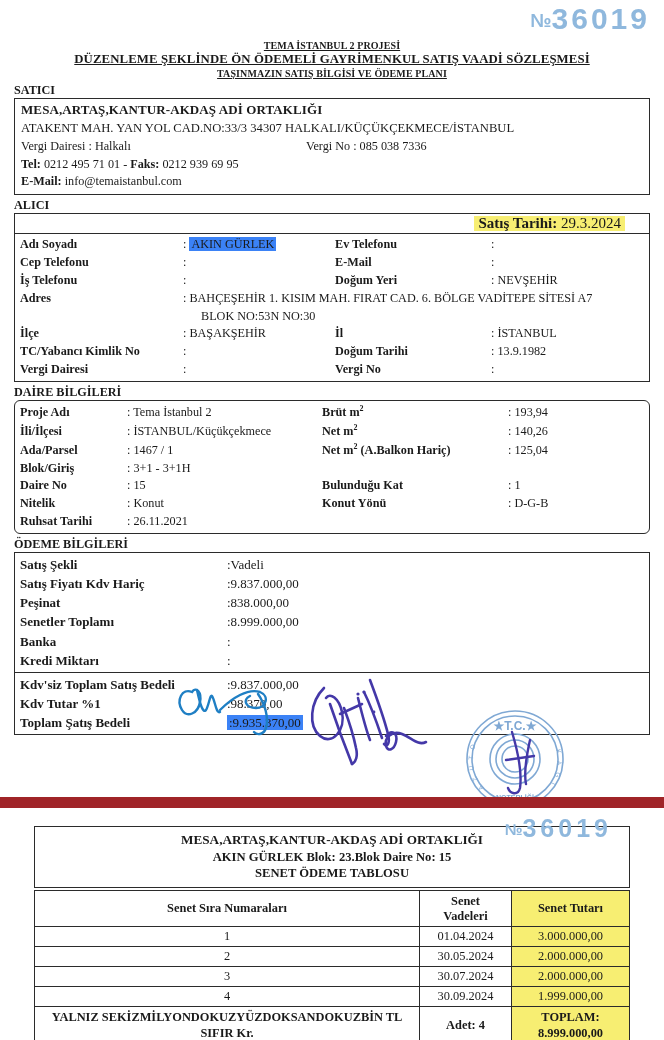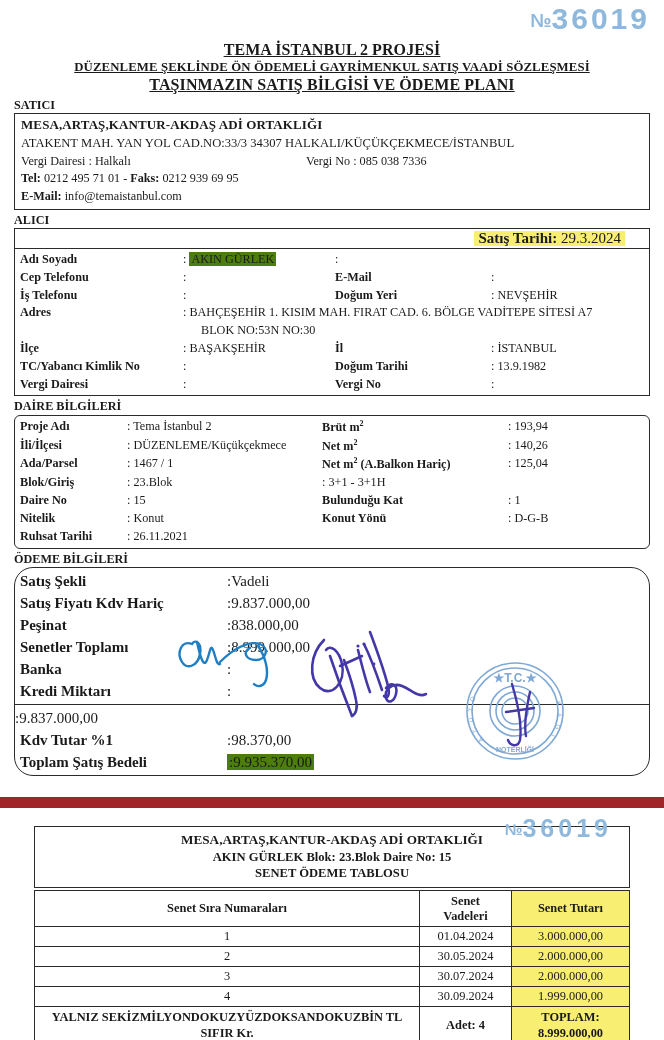--- a/index.html
+++ b/index.html
@@ -29,21 +29,21 @@
     font-size:25px; font-weight:700; letter-spacing:4px;
     color:#8fb8dd; z-index:6;
   }
   .serial-bottom .no { font-size:16px; letter-spacing:0; vertical-align:2px; }
 
   
   .doc-top { position:absolute; left:14px; top:40px; width:636px; }
 
   .titles { text-align:center; line-height:1.22; }
   .titles div {
-    font-weight:700; font-size:16px; text-decoration:underline;
+    font-weight:700; font-size:10px; text-decoration:underline;
     text-underline-offset:1px; letter-spacing:0.1px;
   }
   .titles .t2 { font-size:12.8px; }
 
   .sect-label {
     font-weight:700; font-size:12.2px; margin:3px 0 0 0; line-height:1.25;
   }
 
   .box { border:1.2px solid #2b2b2b; }
 
@@ -58,49 +58,49 @@
 
   
   .buyer-datebar { border:1.2px solid #2b2b2b; border-bottom:none; height:20px; position:relative; }
   .sales-date {
     position:absolute; right:24px; top:2px;
     background:#f7ee72; padding:0 4px; font-size:15px; line-height:15px;
   }
   .sales-date b { font-weight:700; }
 
   .grid-rows { font-size:12.2px; }
-  .grid-rows .r { display:flex; line-height:1.46; }
+  .grid-rows .r { display:flex; line-height:1.46;align-items:flex-end; }
   .grid-rows .c1 { width:168px; font-weight:700; padding-left:5px; }
   .grid-rows .c2 { width:152px; }
   .grid-rows .c3 { width:156px; font-weight:700; }
   .grid-rows .c4 { flex:1; }
   .grid-rows .wide { width:462px; }
-  .hl { background:#4d7c0f; padding:0 2px; }
+  .hl { background:#3b82f6; padding:0 2px; }
 
   .buyer-body { padding:2px 0 2px 0; }
   .addr-cont { padding-left:186px; font-size:12.2px; line-height:1.46; }
 
   
   .daire .c1 { width:112px; font-weight:700; padding-left:5px; }
   .daire .c2 { width:195px; }
   .daire .c3 { width:186px; font-weight:700; }
   .daire .c4 { flex:1; }
   .daire { padding:2px 0 2px 0; font-size:12.2px;border-radius:6px; }
   sup { font-size:8px; vertical-align:super; }
 
   
-  .odeme { font-size:15px;border-radius:19px; }
+  .odeme { font-size:13px; }
   .odeme .grp { padding:2px 0 2px 0; }
   .odeme .sep { border-top:1.1px solid #2b2b2b; }
   .odeme .r { display:flex; line-height:1.47; }
   .odeme .c1 { width:212px; font-weight:700; padding-left:5px; }
   .odeme .c2 { flex:1; }
 
   
-  .sig-area { position:absolute; left:0; top:620px; width:536px; height:140px; }
+  .sig-area { position:absolute; left:0; top:668px; width:536px; height:140px; }
   .sig { position:absolute; }
 
   
   .red-band {
     position:absolute; left:0; top:797px; width:664px; height:11px;
     background:#a02428;
   }
 
   
   .doc-bot { position:absolute; left:34px; top:826px; width:596px; }
@@ -166,20 +166,21 @@
     <div class="buyer-datebar">
       <span class="sales-date">
         <b>Satış Tarihi:</b>
         <span>29.3.2024</span>
       </span>
     </div>
     <div class="box buyer-body grid-rows">
       <div class="r">
         <div class="c1">Adı Soyadı</div>
         <div class="c2">: <span class="hl">AKIN GÜRLEK</span></div>
+        <div class="c3">Ev Telefonu</div>
         <div class="c4">:&nbsp;<span></span></div>
       </div>
       <div class="r">
         <div class="c1">Cep Telefonu</div>
         <div class="c2">:&nbsp;<span></span></div>
         <div class="c3">E-Mail</div>
         <div class="c4">:&nbsp;<span></span></div>
       </div>
       <div class="r">
         <div class="c1">İş Telefonu</div>
@@ -215,33 +216,32 @@
     <div class="sect-label">DAİRE BİLGİLERİ</div>
     <div class="box daire grid-rows">
       <div class="r">
         <div class="c1">Proje Adı</div>
         <div class="c2">: <span>Tema İstanbul 2</span></div>
         <div class="c3"><span>Brüt m</span><sup>2</sup></div>
         <div class="c4">: <span>193,94</span></div>
       </div>
       <div class="r">
         <div class="c1">İli/İlçesi</div>
-        <div class="c2">: <span>DÜZENLEME/Küçükçekmece</span></div>
+        <div class="c2">: <span>İSTANBUL/Küçükçekmece</span></div>
         <div class="c3"><span>Net m</span><sup>2</sup></div>
         <div class="c4">: <span>140,26</span></div>
       </div>
       <div class="r">
         <div class="c1">Ada/Parsel</div>
         <div class="c2">: <span>1467 / 1</span></div>
         <div class="c3"><span>Net m</span><sup>2</sup><span> (A.Balkon Hariç)</span></div>
         <div class="c4">: <span>125,04</span></div>
       </div>
       <div class="r">
         <div class="c1">Blok/Giriş</div>
-        <div class="c2">: <span>23.Blok</span></div>
         <div class="c4">: <span>3+1 - 3+1H</span></div>
       </div>
       <div class="r">
         <div class="c1">Daire No</div>
         <div class="c2">: <span>15</span></div>
         <div class="c3">Bulunduğu Kat</div>
         <div class="c4">: <span>1</span></div>
       </div>
       <div class="r">
         <div class="c1">Nitelik</div>
@@ -280,20 +280,21 @@
             <div class="c1">Banka</div>
             <div class="c2">:</div>
           </div>
         <div class="r">
             <div class="c1">Kredi Miktarı</div>
             <div class="c2">:</div>
           </div>
       </div>
       <div class="grp sep">
         <div class="r">
+            <div class="c1">Kdv'siz Toplam Satış Bedeli</div>
             <div class="c2">:9.837.000,00</div>
           </div>
         <div class="r">
             <div class="c1">Kdv Tutar %1</div>
             <div class="c2">:98.370,00</div>
           </div>
         <div class="r">
             <div class="c1">Toplam Şatış Bedeli</div>
             <div class="c2"><span class="hl">:9.935.370,00</span></div>
           </div>

